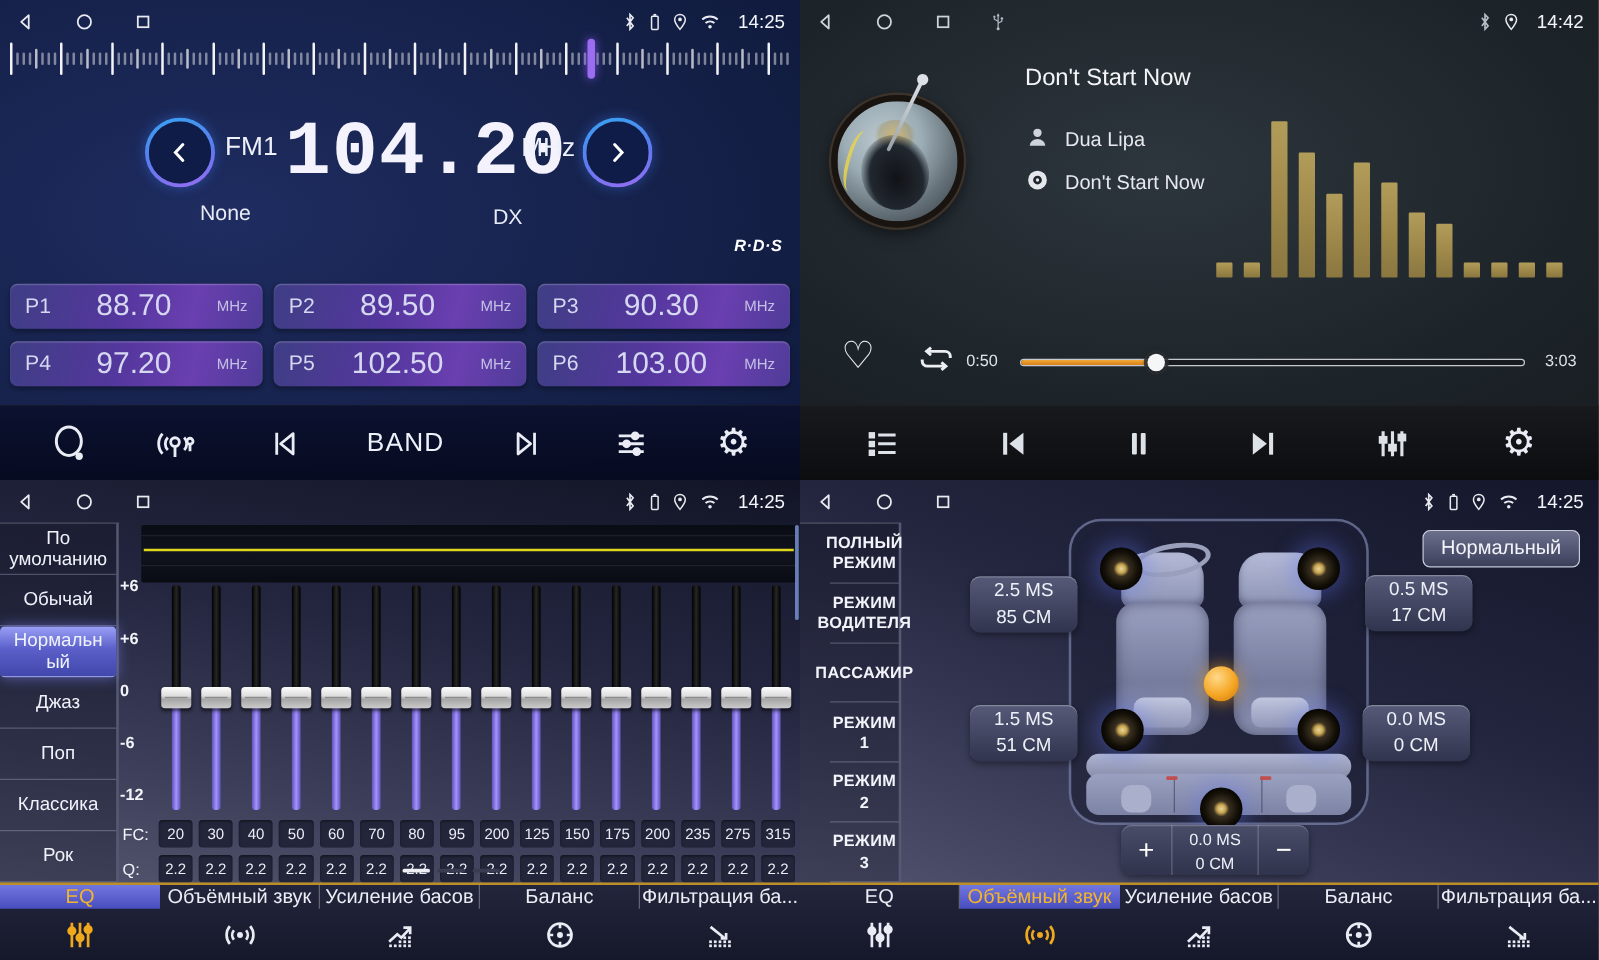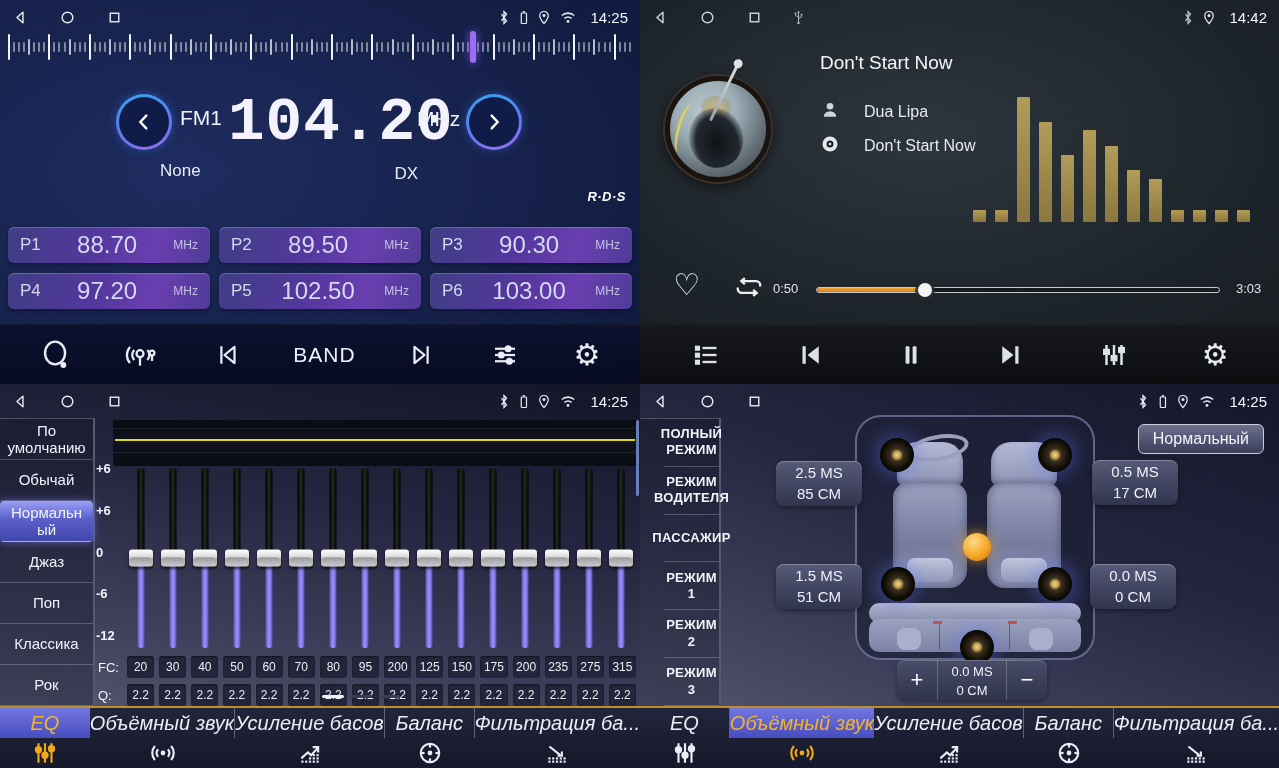--- a/index.html
+++ b/index.html
@@ -73,21 +73,21 @@
     transform:rotate(-14deg); }
   .art-hair { position:absolute; left:30%; top:16%; width:36%; height:26%; border-radius:50%;
     background:radial-gradient(circle, #cbb577 0%, rgba(160,140,80,.4) 60%, rgba(0,0,0,0) 78%); }
   .art-sign { position:absolute; left:7%; top:24%; width:18%; height:52%;
     border-left:3px solid rgba(232,212,76,.85); border-radius:50%; transform:rotate(16deg); }
   .tonearm { position:absolute; left:66px; top:-16px; width:3px; height:62px; border-radius:2px;
     background:linear-gradient(#dde1e5,#99a0a8); transform:rotate(26deg); transform-origin:top center; }
   .tonearm::before { content:""; position:absolute; left:-3px; top:-6px; width:9px; height:9px;
     border-radius:50%; background:#dde1e5; }
   .track-title { position:absolute; left:180px; top:52px; font-size:19px; color:#f4f5f8; }
-  .meta-row { position:absolute; left:180px; display:flex; align-items:center; gap:24px;
+  .meta-row { position:absolute; left:180px; display:flex; align-items:center; gap:12px;
     font-size:16px; color:#e7e9ee;text-align:center; }
   .spectrum { position:absolute; left:333px; top:88px; width:286px; height:134px;
     display:flex; align-items:flex-end; gap:9px; }
   .spec-bar { width:13px; border-radius:1px;
     background:linear-gradient(180deg,#b29c5a 0%,#9b8648 60%,#8a7740 100%); }
   .fav-btn { position:absolute; left:33px; top:270px; font-size:30px; color:#eceef2; line-height:1; }
   .repeat-btn { position:absolute; left:92px; top:274px; color:#eceef2; }
   .elapsed { position:absolute; left:133px; top:281px; font-size:13px; color:#dfe2e8; }
   .duration { position:absolute; left:596px; top:281px; font-size:13px; color:#dfe2e8; }
   .progress { position:absolute; left:176px; top:285px; width:404px; height:10px; }
@@ -144,22 +144,22 @@
     box-shadow:inset 0 1px 2px rgba(0,0,0,.5); }
   .page-dots { position:absolute; top:311px; left:322px; display:flex; gap:6px; z-index:5; }
   .dash { width:22px; height:3px; border-radius:2px; background:#eef0f6; }
   .dash.dim { background:#3a3c52; }
   .v-scrollbar { position:absolute; right:1px; top:36px; width:3px; height:76px; border-radius:2px;
     background:rgba(130,160,230,.75); }
 
   .tab-bar { position:absolute; left:0; right:0; bottom:0; height:62px; display:flex;
     border-top:2px solid #bb8f28; background:linear-gradient(180deg,#23253c 0%,#15172a 100%); }
   .tab-col { flex:1; display:flex; flex-direction:column; }
-  .tab-label { height:30px; display:flex; align-items:center; justify-content:center; font-size:20px;
-    color:#eceef5; border-right:1px solid rgba(255,255,255,.3); white-space:nowrap; overflow:hidden;font-style:italic; }
+  .tab-label { height:19px; display:flex; align-items:center; justify-content:center; font-size:16px;
+    color:#eceef5; border-right:1px solid rgba(255,255,255,.3); white-space:nowrap; overflow:hidden; }
   .tab-col:last-child .tab-label { border-right:none; }
   .tab-col.active .tab-label { background:linear-gradient(180deg,#7176e0,#484dbe);
     color:#f2b42c; border-right:none; }
   .tab-icon { flex:1; display:flex; align-items:center; justify-content:center; color:#e9ecf4; }
   .tab-col.active .tab-icon { color:#f0a81c; }
 
   
   .mode-item { flex:1; display:flex; align-items:center; justify-content:center; text-align:center;
     font-size:13px; font-weight:bold; color:#f2f4fa; letter-spacing:.3px;
     border-bottom:1px solid rgba(205,210,235,.28); padding:2px 4px; line-height:1.25;margin-left:24px; }

